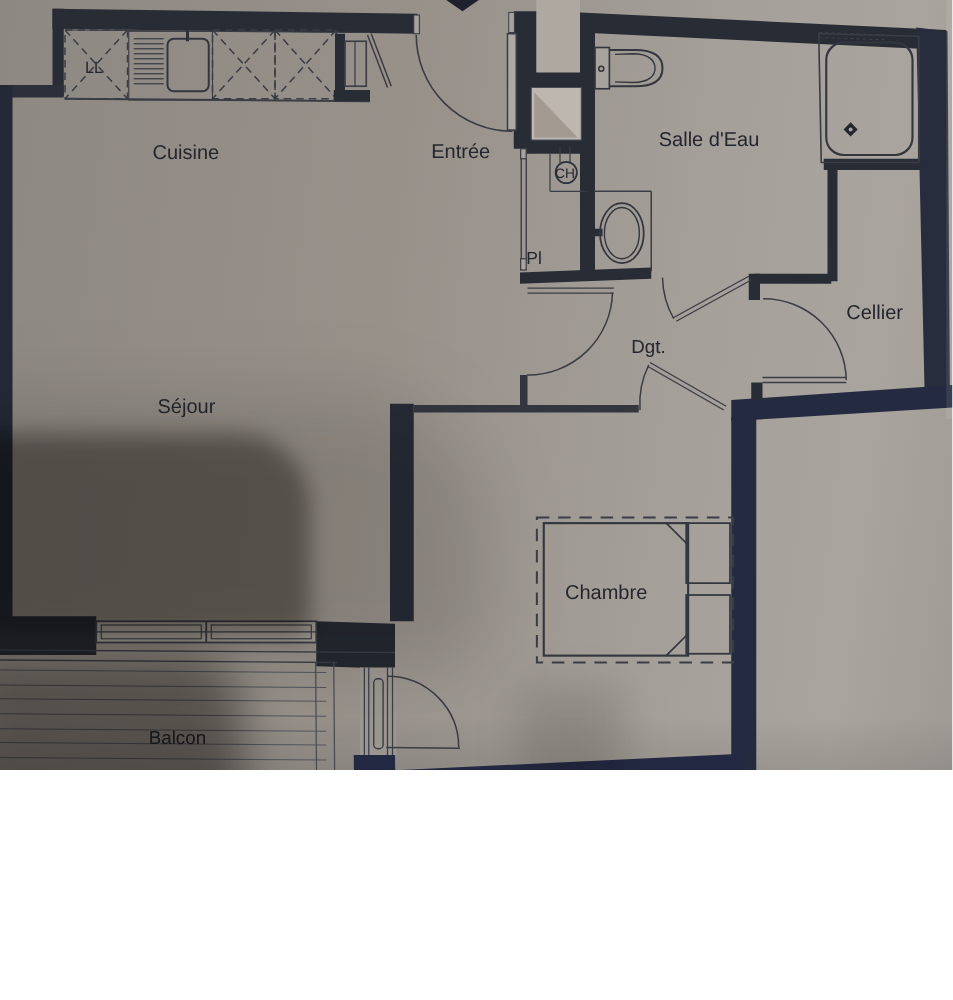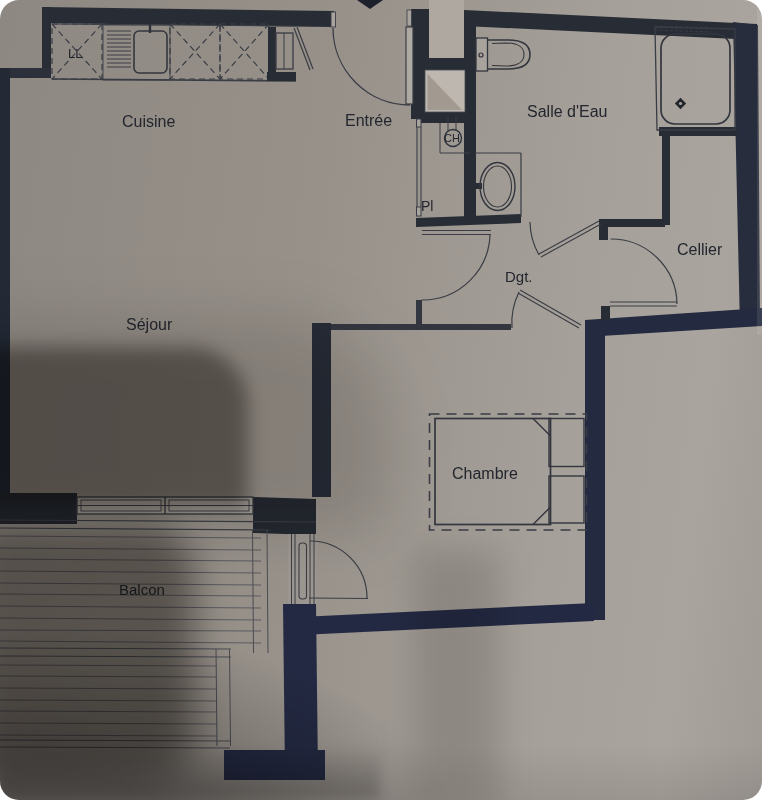--- a/index.html
+++ b/index.html
@@ -1,21 +1,20 @@
 <!DOCTYPE html>
 <html><head>
 <meta charset="utf-8">
 <style>
   html,body{margin:0;padding:0;}
-  .page{position:relative;width:762px;height:800px;overflow:hidden;
+  .page{position:relative;width:762px;height:616px;overflow:hidden;
     font-family:"Liberation Sans",sans-serif;
     background:
       linear-gradient(180deg, rgba(25,23,28,0) 93%, rgba(25,23,28,0.10) 100%),
       linear-gradient(97deg, #8e8882 0%, #97918a 40%, #a5a099 72%, #a9a49d 88%, #a09b95 100%);
-    border-radius: 19px;
   }
   .page svg{position:absolute;left:0;top:0;}
   .ov{position:absolute;mix-blend-mode:multiply;}
   text{font-family:"Liberation Sans",sans-serif;fill:#23262e;}
 </style>
 </head>
 <body>
 <div class="page">
 <svg width="762" height="800" viewBox="0 0 762 800">
 

